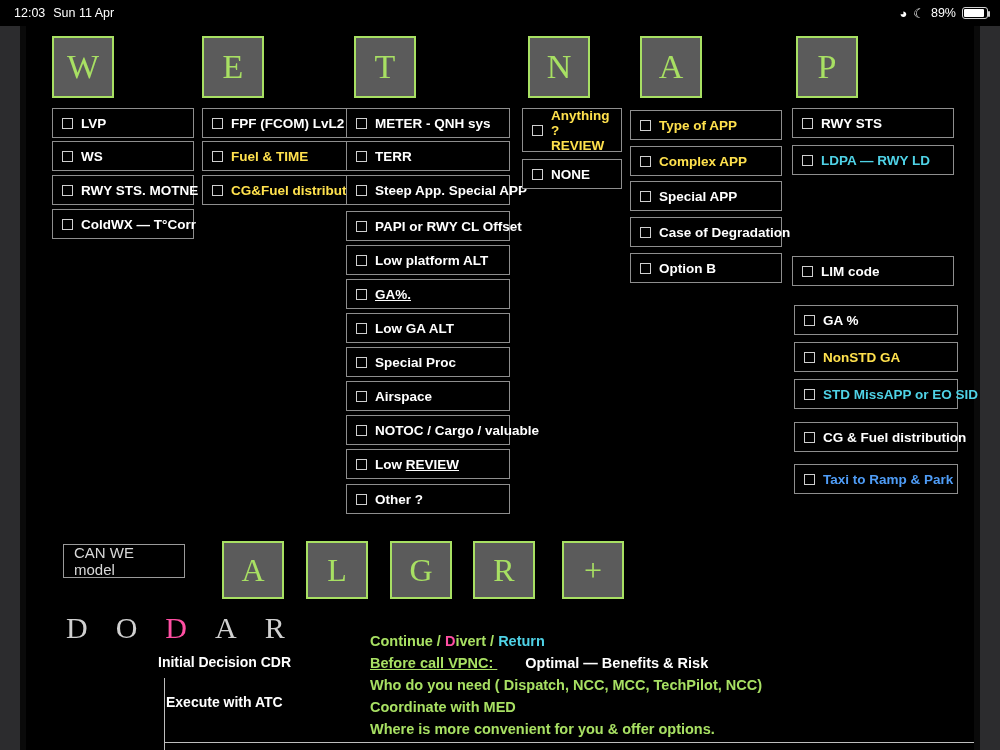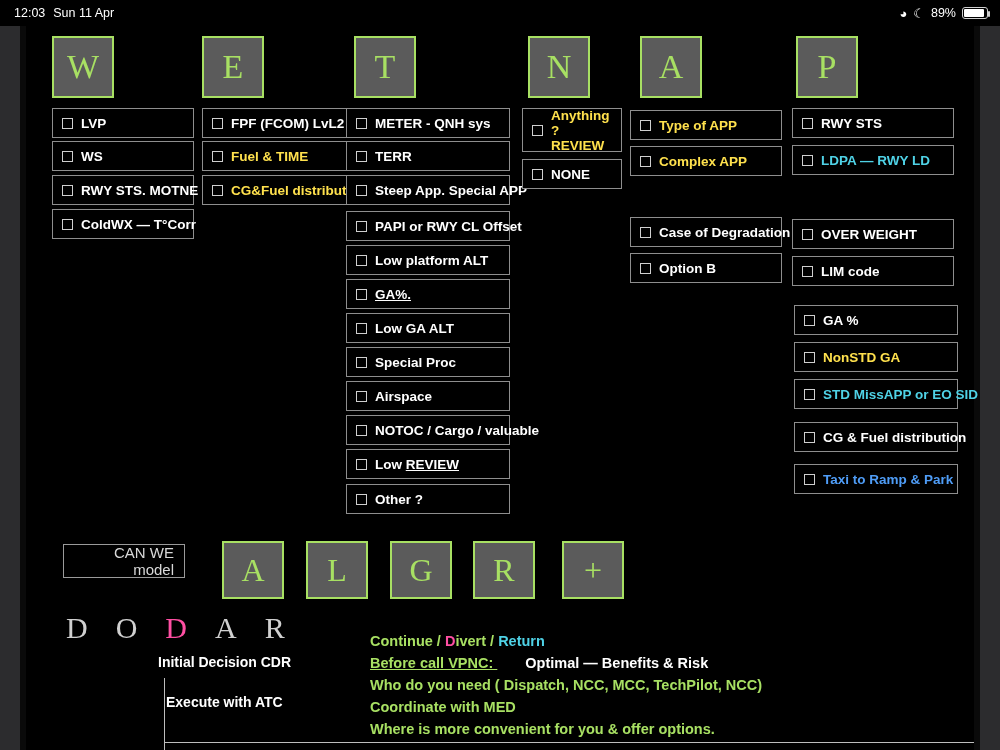--- a/index.html
+++ b/index.html
@@ -45,21 +45,21 @@
   .c-green  { color:#a8e063; }
   .c-cyan   { color:#4fd2e6; }
   .c-blue   { color:#4f9df7; }
   .u { text-decoration:underline; }
 
   
   .bigletter { position:absolute; width:62px; height:58px; background:#5b5b5b; border:2px solid #a8e063;
                color:#a8e063; font-size:32px; display:flex; align-items:center; justify-content:center;
                font-family:"Liberation Serif", serif; }
   .canwe { position:absolute; border:1px solid #9a9a9a; color:#d8d8d8; font-size:15px;
-           display:flex; align-items:center; padding:0 10px; height:34px;text-align:right; }
+           display:flex; align-items:center; padding:0 10px; height:34px; }
 
   
   .dodar { position:absolute; font-size:30px; letter-spacing:2px; font-family:"Liberation Serif", serif; }
   .dodar span { margin-right:26px; }
   .pink { color:#ff4fa3; }
   .grey { color:#d0d0d0; }
 
   .smalltext { position:absolute; color:#fff; font-size:14px; font-weight:bold; }
   .vline { position:absolute; background:#bdbdbd; width:1px; }
   .hline { position:absolute; background:#bdbdbd; height:1px; }
@@ -192,40 +192,40 @@
     </div>
 
     <div class="item" style="left:604px; top:84px; width:152px;">
       <span class="box"></span>
       <span class="txt c-yellow">Type of APP</span>
     </div>
     <div class="item" style="left:604px; top:120px; width:152px;">
       <span class="box"></span>
       <span class="txt c-yellow">Complex APP</span>
     </div>
+    <div class="item" style="left:604px; top:155px; width:152px;">
+      <span class="box"></span>
+      <span class="txt c-white">Special APP</span>
+    </div>
     <div class="item" style="left:604px; top:191px; width:152px;">
       <span class="box"></span>
       <span class="txt c-white">Case of Degradation</span>
     </div>
     <div class="item" style="left:604px; top:227px; width:152px;">
       <span class="box"></span>
       <span class="txt c-white">Option B</span>
     </div>
 
     <div class="item" style="left:766px; top:82px; width:162px;">
       <span class="box"></span>
       <span class="txt c-white">RWY STS</span>
     </div>
     <div class="item" style="left:766px; top:119px; width:162px;">
       <span class="box"></span>
       <span class="txt c-cyan">LDPA  —  RWY LD</span>
-    </div>
-    <div class="item" style="left:766px; top:193px; width:162px;">
-      <span class="box"></span>
-      <span class="txt c-white">OVER WEIGHT</span>
     </div>
     <div class="item" style="left:766px; top:230px; width:162px;">
       <span class="box"></span>
       <span class="txt c-white">LIM code</span>
     </div>
 
     <div class="item" style="left:768px; top:279px; width:164px;">
       <span class="box"></span>
       <span class="txt c-white">GA %</span>
     </div>

